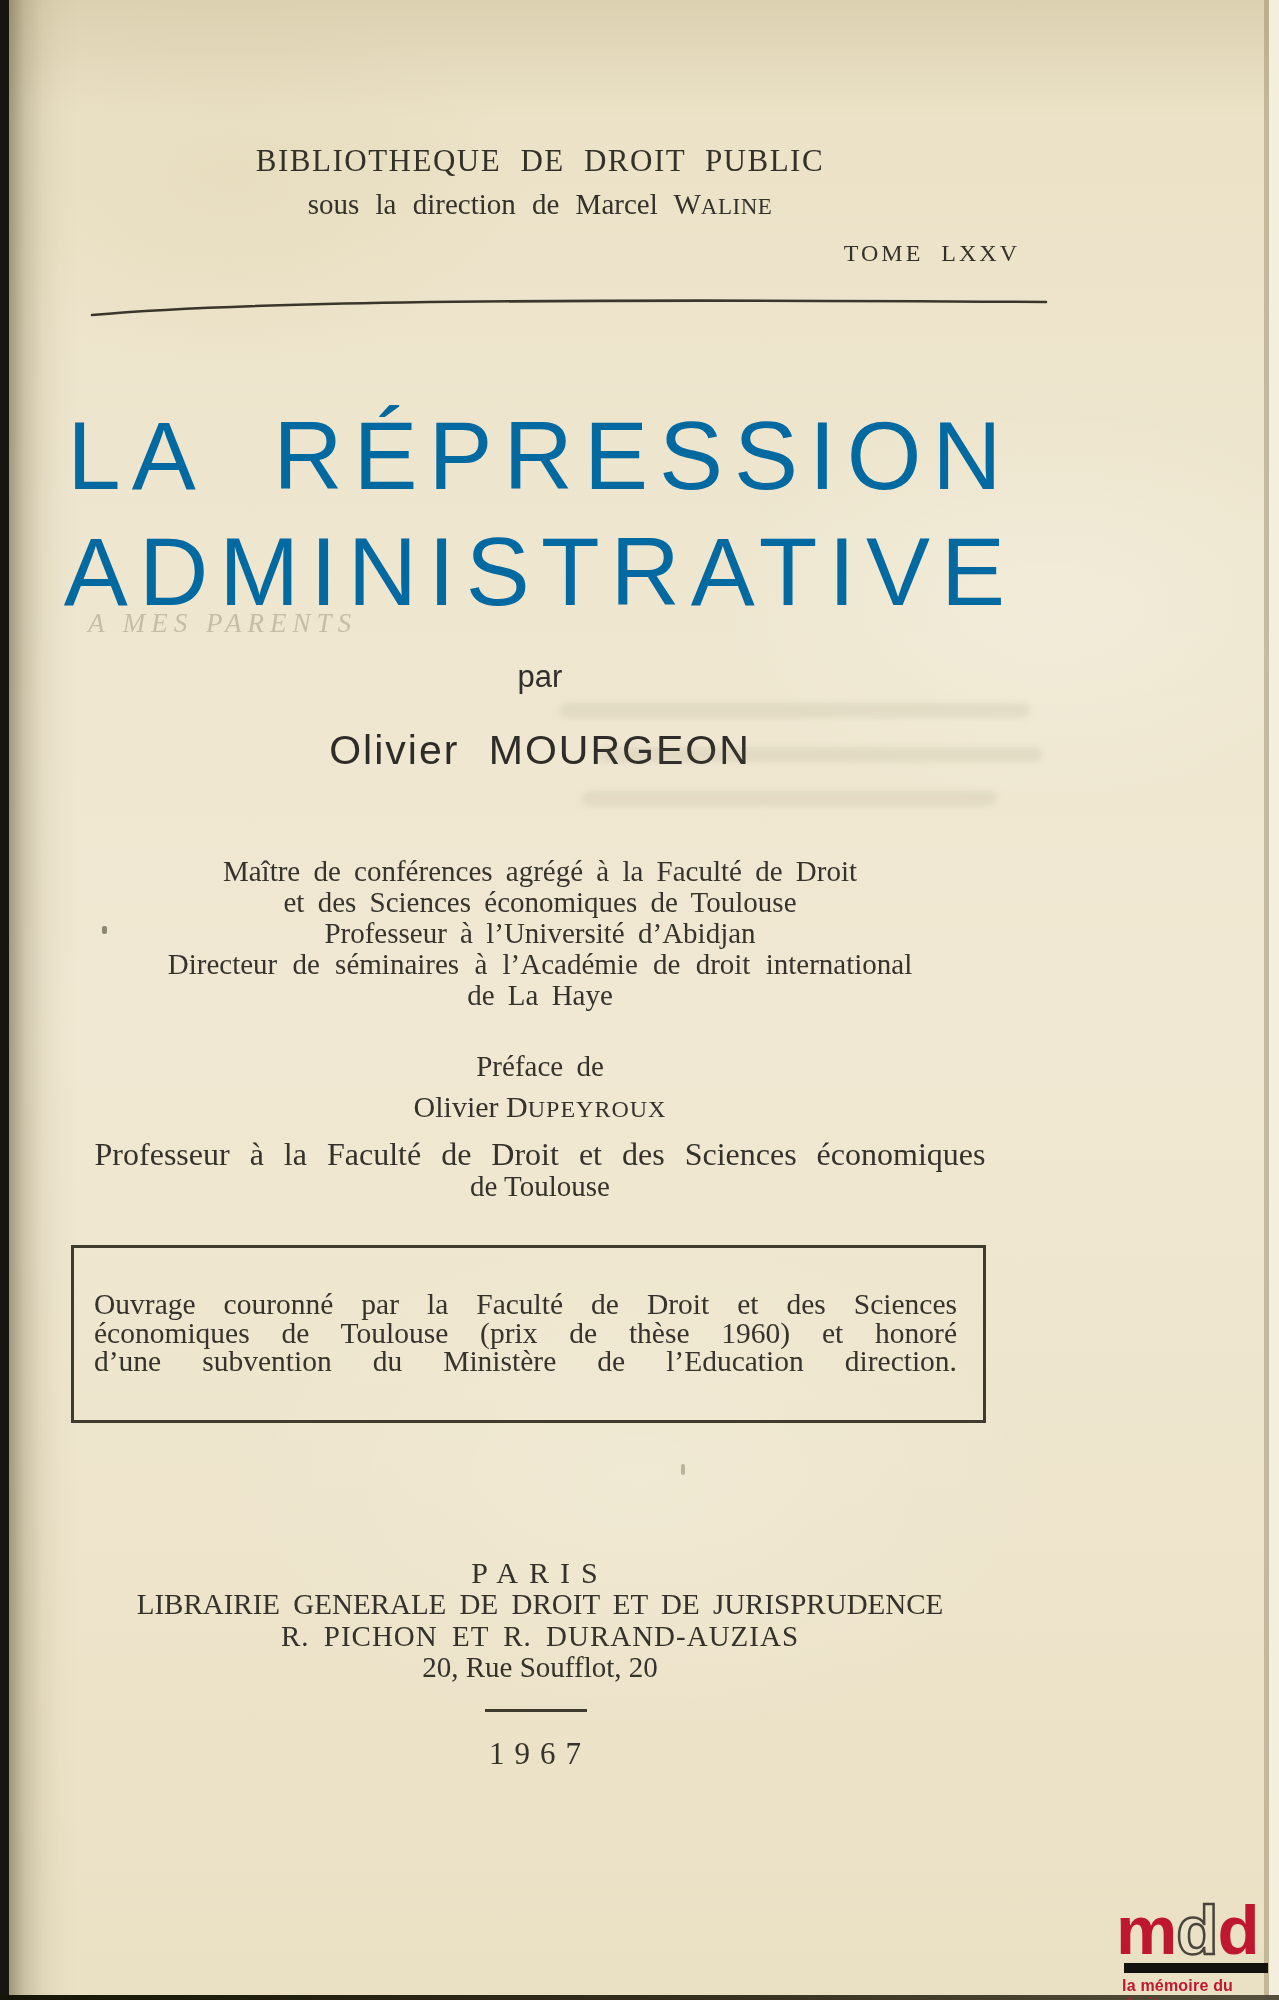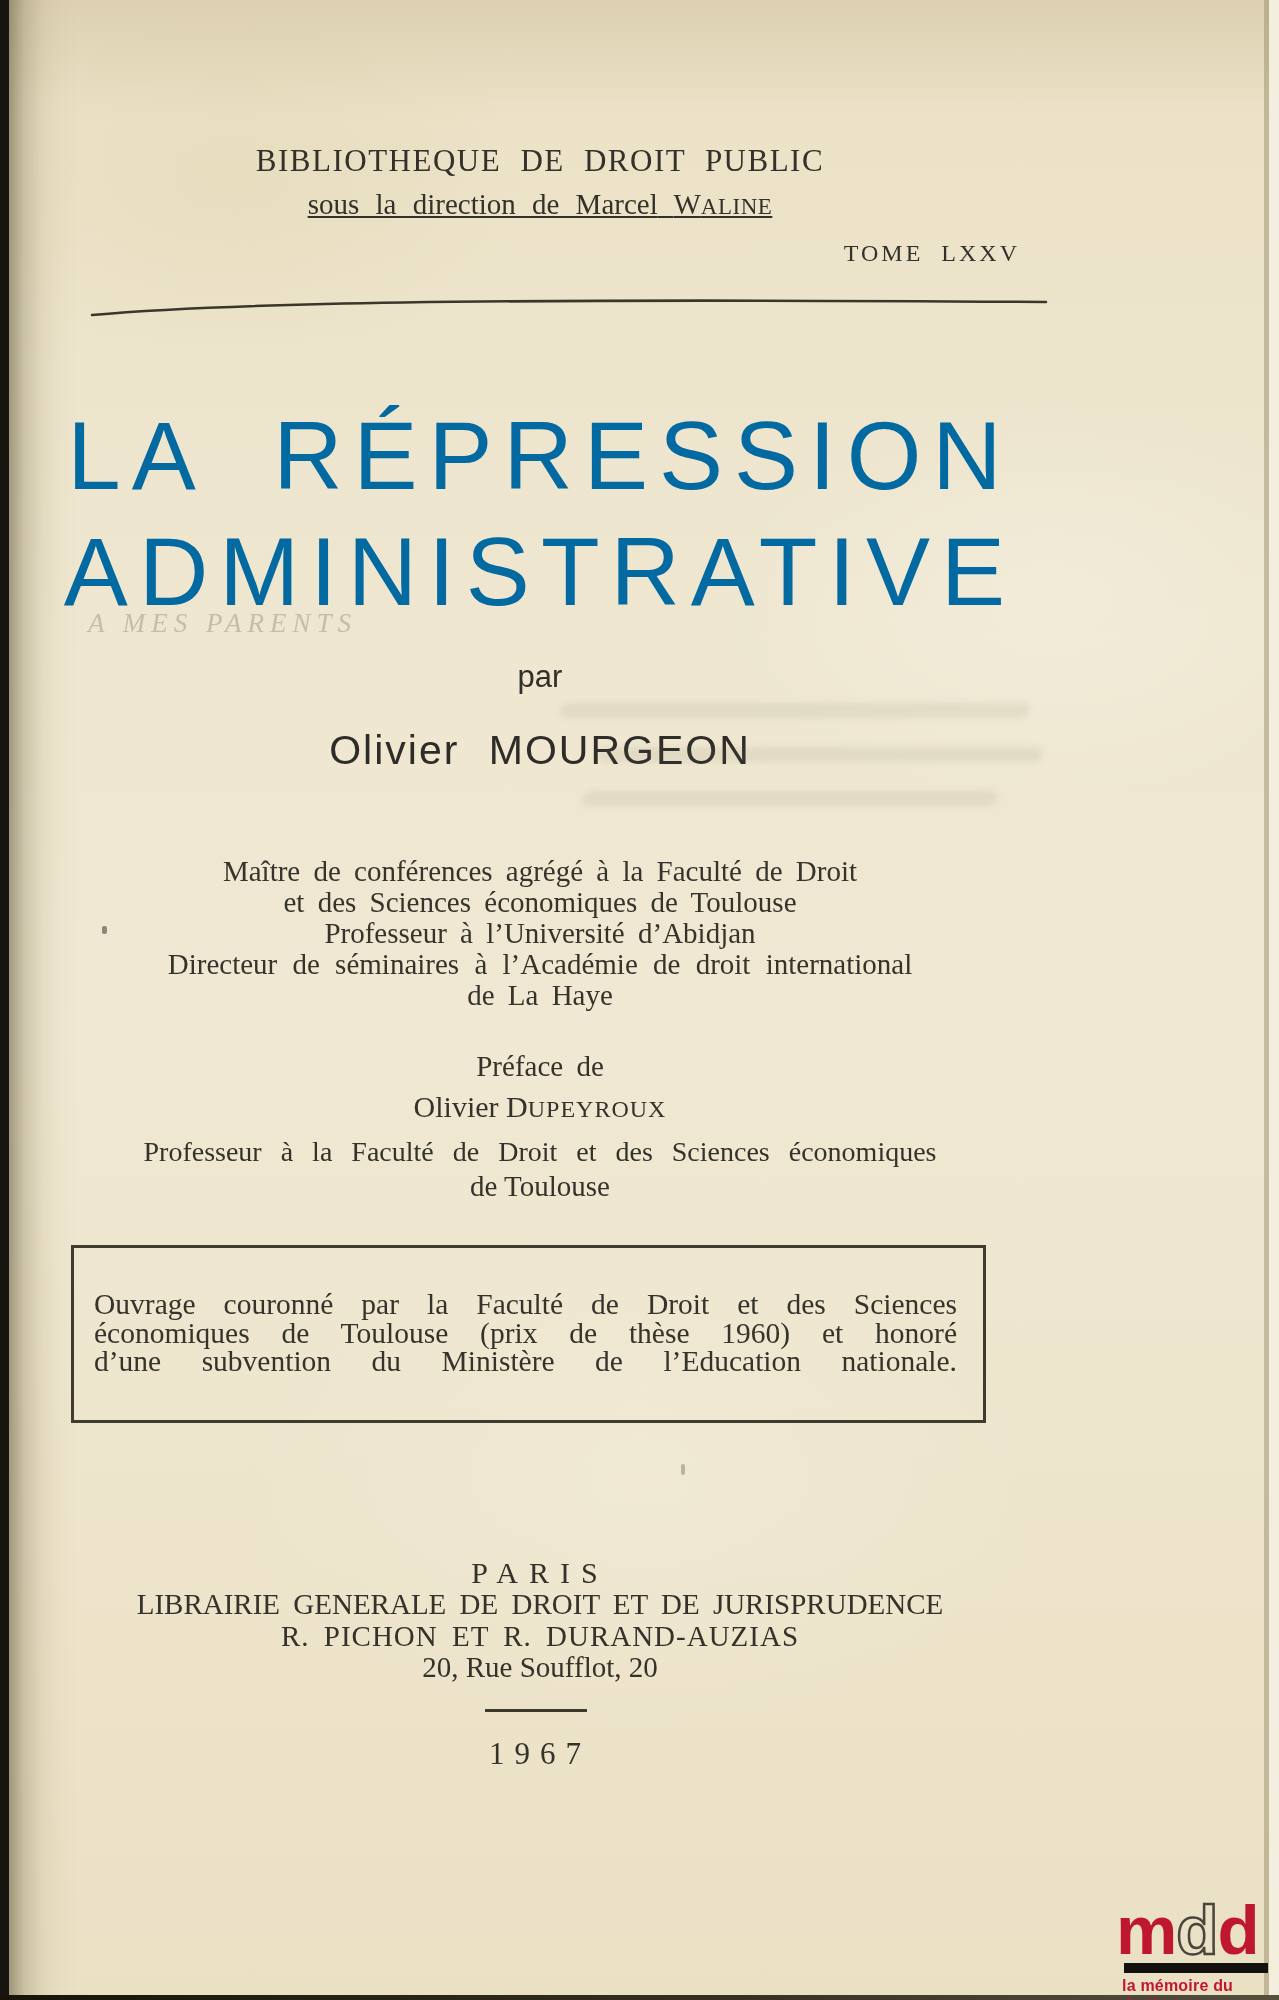--- a/index.html
+++ b/index.html
@@ -21,21 +21,21 @@
   .gutter{left:9px;top:0;width:70px;height:2000px;
     background:linear-gradient(90deg,rgba(96,87,60,.55) 0%,rgba(134,124,90,.32) 22%,rgba(168,157,120,.16) 48%,rgba(190,180,145,.07) 72%,transparent 100%);}
   .top-shade{left:0;top:0;width:1279px;height:120px;background:linear-gradient(180deg,rgba(170,152,105,.18),transparent);}
   .right-edge-line{left:1264px;top:0;width:5px;height:2000px;background:rgba(146,134,96,.45);}
   .right-edge-paper{left:1269px;top:0;width:10px;height:2000px;background:#f3eedd;}
   .bottom-edge{left:0;top:1995px;width:1279px;height:5px;
     background:linear-gradient(90deg,#161408,#33301f 55%,#55503c 100%);}
 
   
   .series-title{top:143px;font-size:31px;letter-spacing:1.5px;word-spacing:10px;color:#33312a;}
-  .series-editor{top:188px;font-size:29px;word-spacing:9px;color:#33312a;text-decoration:underline;}
+  .series-editor{top:188px;font-size:29px;word-spacing:9px;color:#33312a;}
   .series-editor .sc{font-size:23px;letter-spacing:.5px;}
   .series-volume{top:240px;font-size:24px;letter-spacing:3px;word-spacing:9px;color:#33312a;text-align:right;}
   .rule-svg{left:88px;top:294px;}
 
   
   .book-title{top:398px;font-size:96px;line-height:116px;letter-spacing:11px;word-spacing:34px;
     color:#0369a1;font-weight:400;}
   .ghost{font-style:italic;color:rgba(104,97,70,.30);filter:blur(.7px);}
   .ghost-dedication{left:88px;top:608px;font-size:27px;letter-spacing:6px;}
 
@@ -43,21 +43,21 @@
   .author-name{top:727px;font-size:41px;letter-spacing:2px;word-spacing:16px;color:#2d2c28;}
 
   
   .credentials{top:856px;font-size:29px;line-height:31px;word-spacing:6px;color:#35332b;}
   .credentials .wide{word-spacing:8px;}
 
   
   .preface-label{top:1050px;font-size:29px;word-spacing:6px;}
   .preface-author{top:1090px;font-size:30px;}
   .preface-author .sc{font-size:24px;letter-spacing:1px;}
-  .preface-line1{top:1136px;font-size:28px;word-spacing:12px;}
+  .preface-line1{top:1136px;font-size:32px;word-spacing:12px;}
   .preface-line2{top:1170px;font-size:29px;}
 
   
   .award-box{left:71px;top:1245px;width:909px;height:172px;border:3px solid #3f3b2f;}
   .award-text{position:absolute;left:20px;right:26px;top:42px;font-size:29.5px;line-height:28.5px;
     word-spacing:7px;color:#35332b;}
   .award-text .jline{text-align:justify;text-align-last:justify;}
 
   
   .imprint-city{top:1556px;font-size:30px;letter-spacing:11px;}
@@ -132,21 +132,21 @@
   <div class="abs center-col preface-author">
     <span>Olivier D</span><span class="sc">UPEYROUX</span>
   </div>
   <div class="abs center-col preface-line1">Professeur à la Faculté de Droit et des Sciences économiques</div>
   <div class="abs center-col preface-line2">de Toulouse</div>
 
   <div class="abs award-box">
     <div class="award-text">
       <div class="jline">Ouvrage couronné par la Faculté de Droit et des Sciences</div>
       <div class="jline">économiques de Toulouse (prix de thèse 1960) et honoré</div>
-      <div class="jline">d’une subvention du Ministère de l’Education nationale.</div>
+      <div class="jline">d’une subvention du Ministère de l’Education direction.</div>
     </div>
   </div>
 
   <div class="abs center-col imprint-city">PARIS</div>
   <div class="abs center-col imprint-publisher">LIBRAIRIE GENERALE DE DROIT ET DE JURISPRUDENCE</div>
   <div class="abs center-col imprint-names">R. PICHON ET R. DURAND-AUZIAS</div>
   <div class="abs center-col imprint-address">20, Rue Soufflot, 20</div>
   <div class="abs imprint-rule"></div>
   <div class="abs center-col publication-year">1967</div>
 

